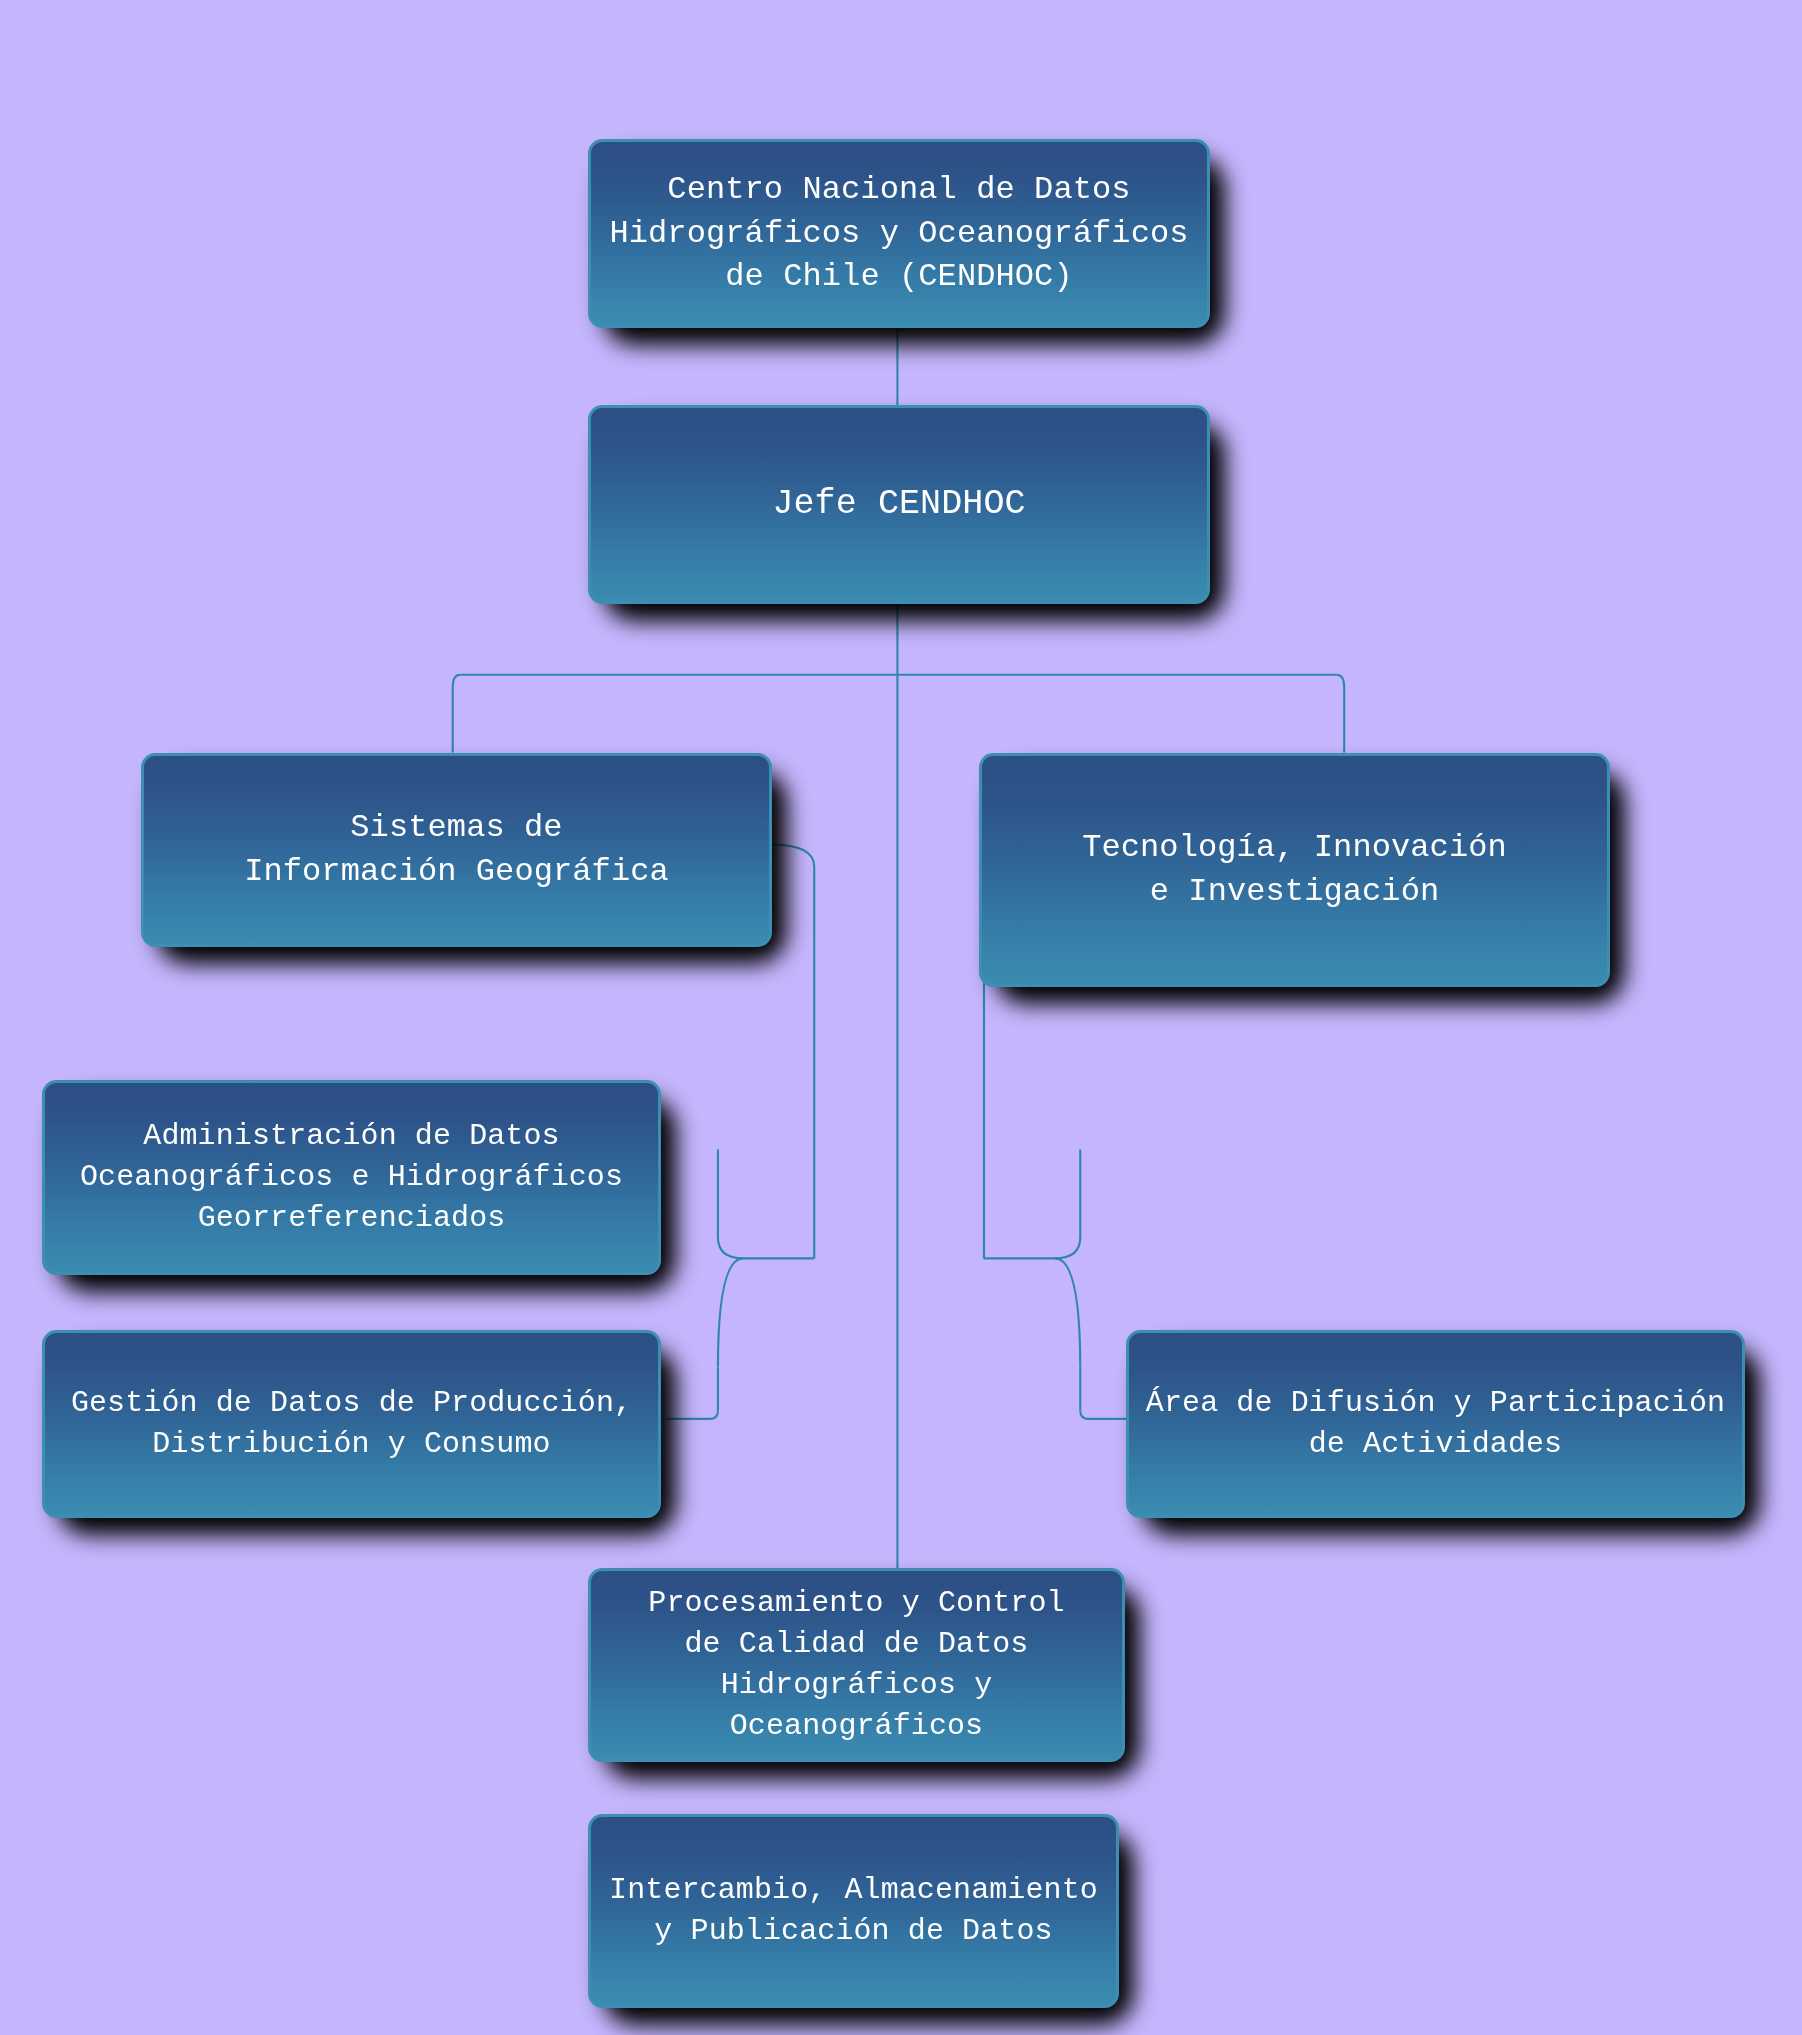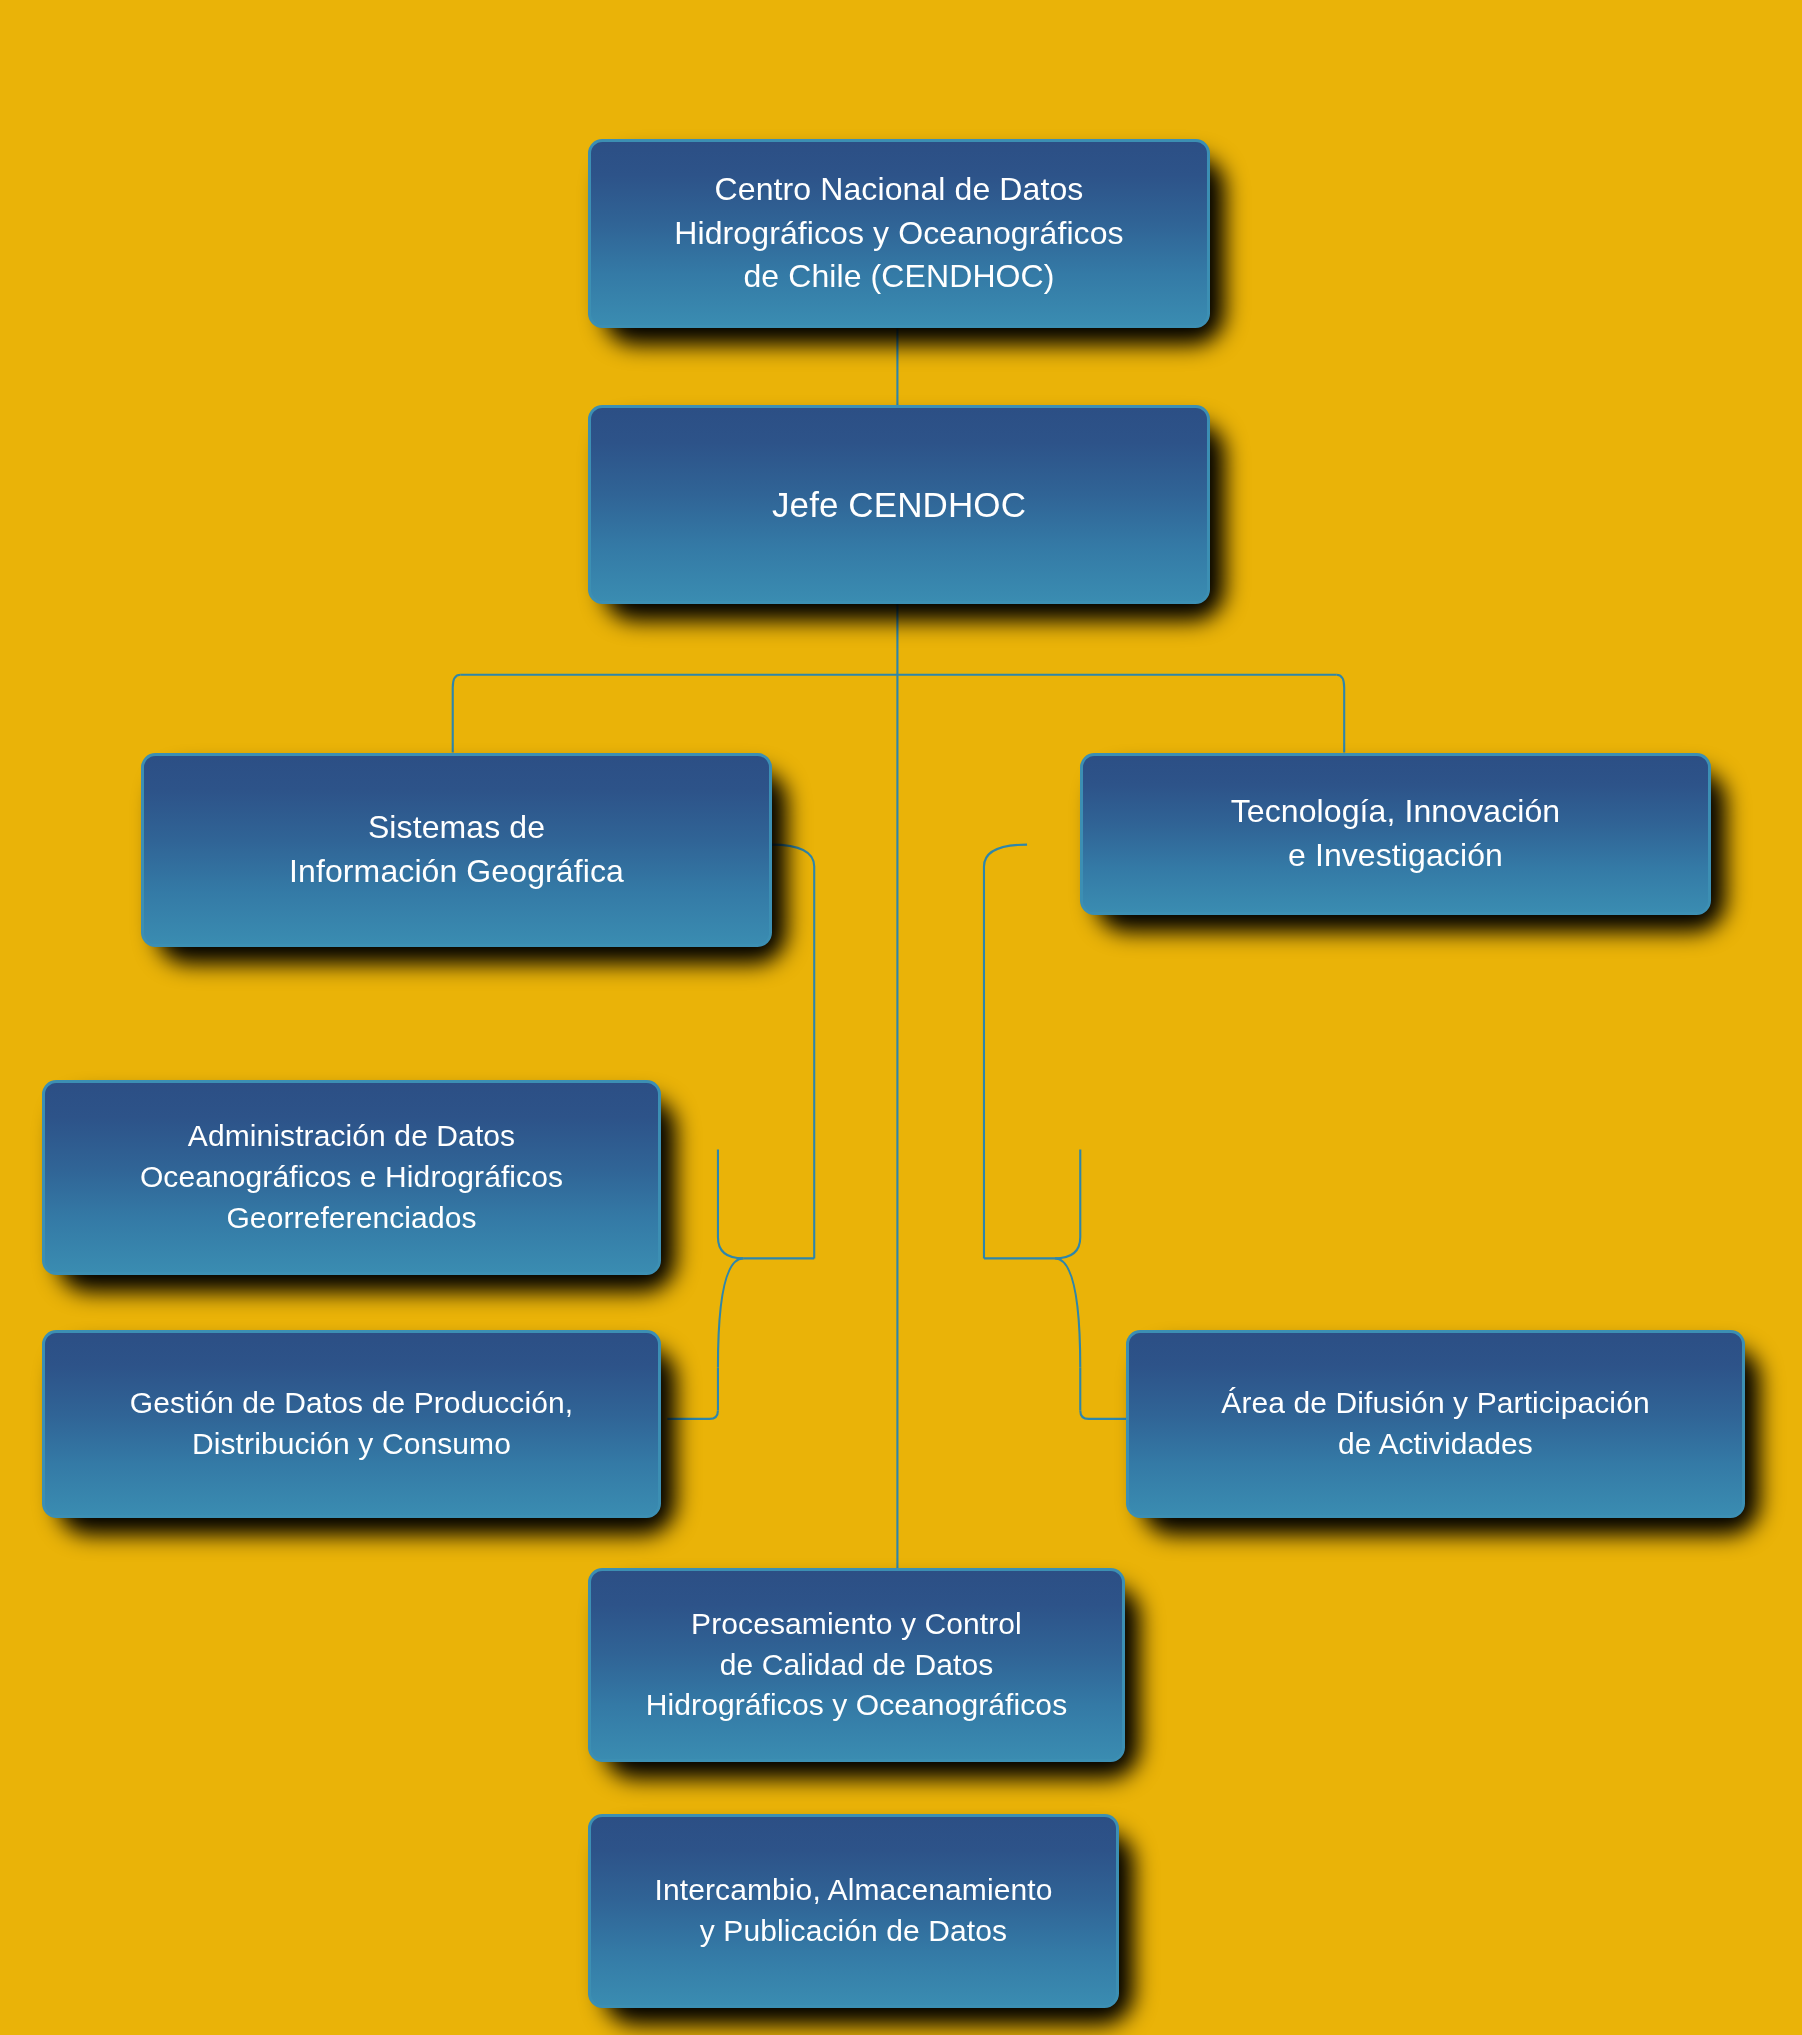--- a/index.html
+++ b/index.html
@@ -4,23 +4,23 @@
 <style>
   html, body {
     margin: 0;
     padding: 0;
     background: #ffffff;
   }
   #canvas {
     position: relative;
     width: 1802px;
     height: 2035px;
-    background: #eab308;
+    background: #c4b5fd;
     overflow: hidden;
-    font-family: Liberation Sans, sans-serif;
+    font-family: Liberation Mono, monospace;
   }
 
   
   #connectors {
     position: absolute;
     left: 0; top: 0;
     width: 1802px;
     height: 2035px;
     z-index: 1;
     pointer-events: none;
@@ -121,21 +121,21 @@
     </div>
   </div>
 
   <div class="node" style="left:588px; top:405px; width:622px; height:199px;">
     <div class="shadow"></div>
     <div class="face">
       <div class="label" style="font-size:35px;">Jefe CENDHOC</div>
     </div>
   </div>
 
-  <div class="node" style="left:1080px; top:753px; width:631px; height:162px;">
+  <div class="node" style="left:979px; top:753px; width:631px; height:234px;">
     <div class="shadow"></div>
     <div class="face">
       <div class="label" style="font-size:32px;">Tecnología, Innovación
 e Investigación</div>
     </div>
   </div>
 
   <div class="node" style="left:42px; top:1080px; width:619px; height:195px;">
     <div class="shadow"></div>
     <div class="face">

